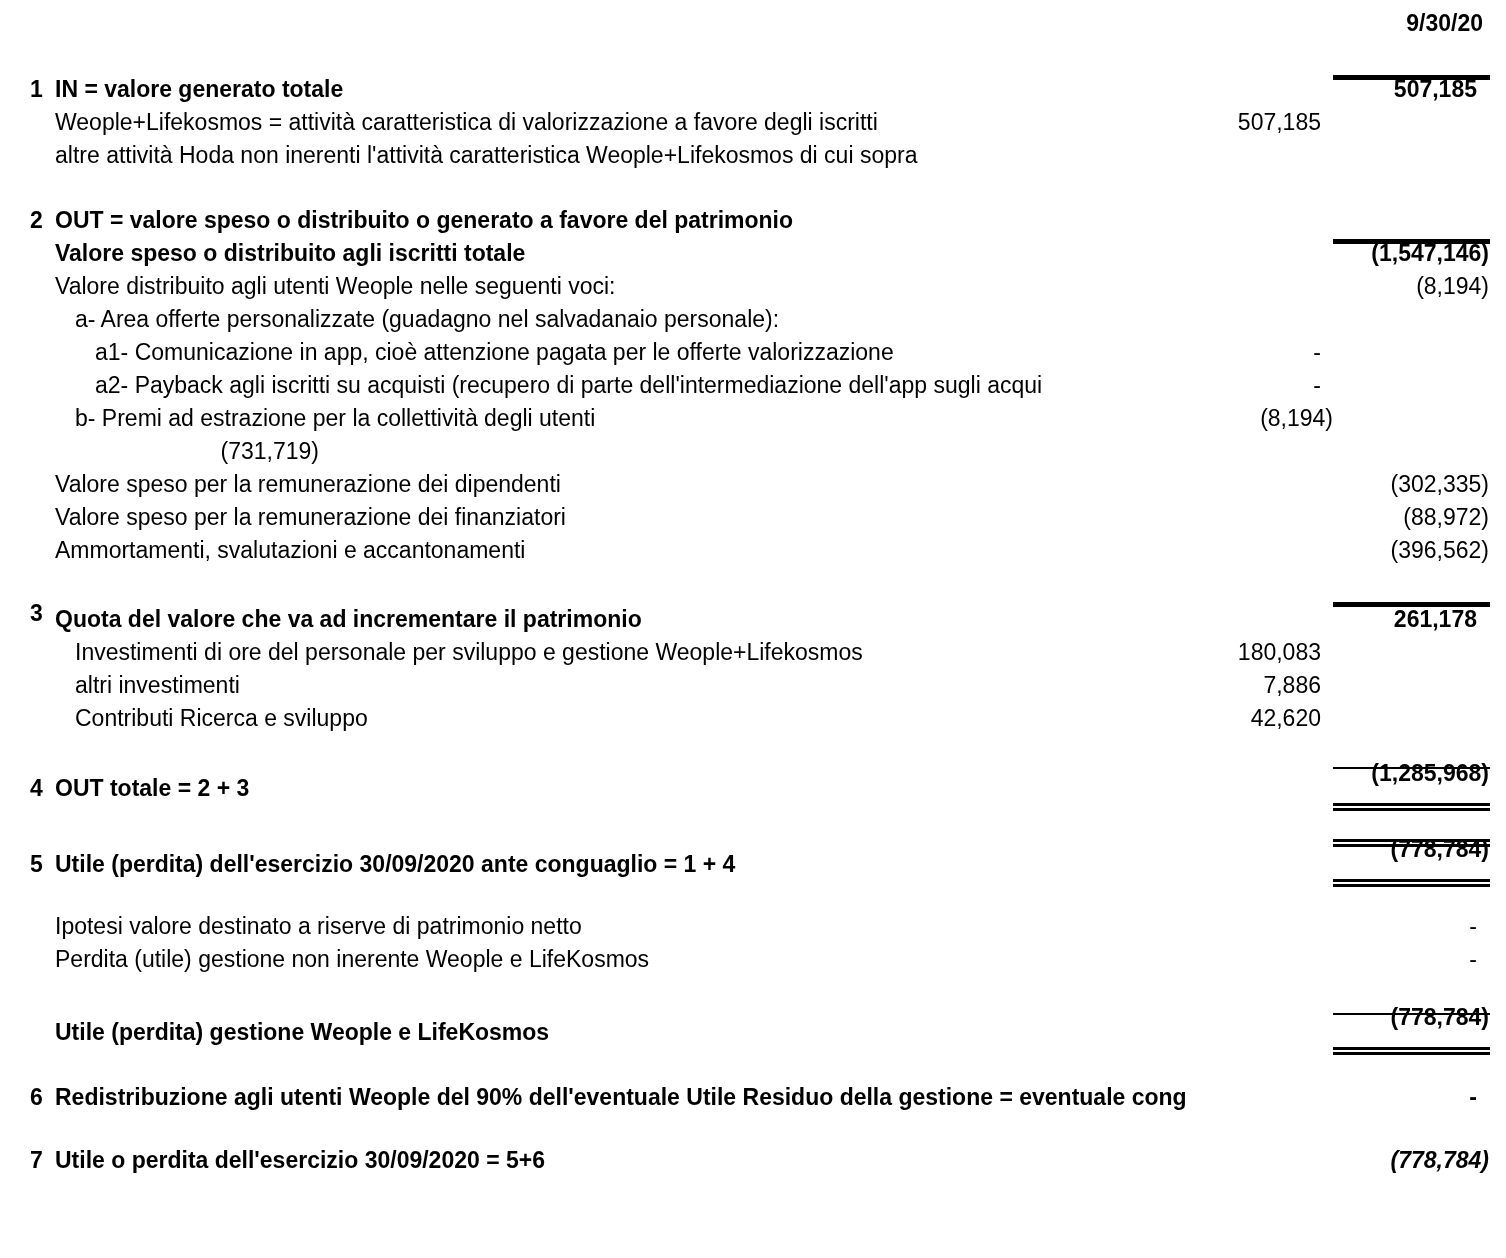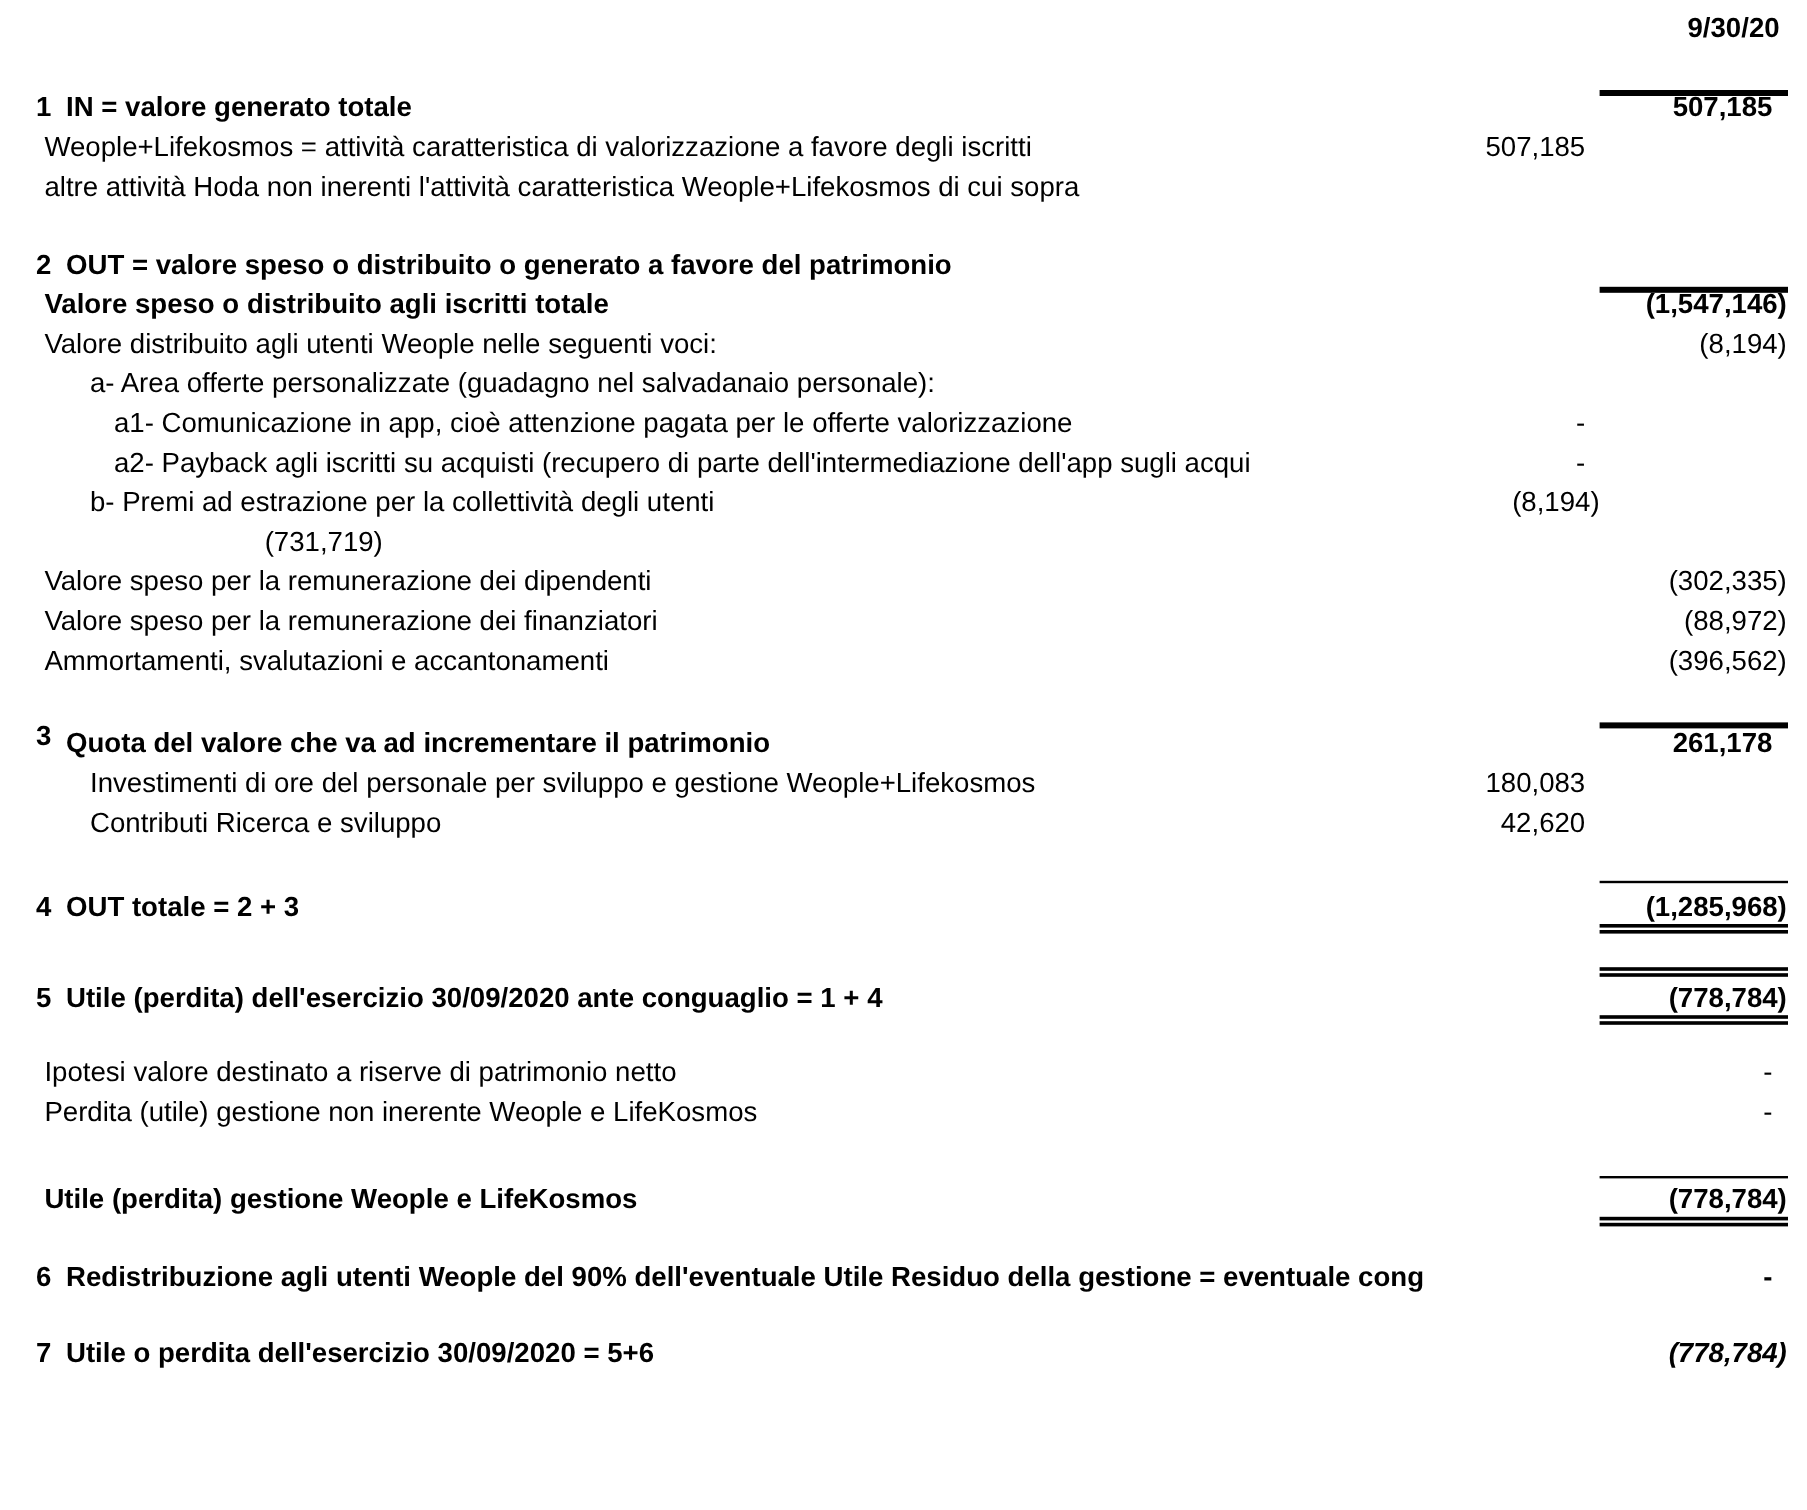--- a/index.html
+++ b/index.html
@@ -36,41 +36,41 @@
     width: 1170px; flex: none;
     display: flex; align-items: flex-end;
     padding: 0 0 5px 30px;
     box-sizing: border-box;
     white-space: nowrap;
     overflow: hidden;
   }
   .cell-label.wide { width: 1333px; }
   .num { flex: none; width: 25px; }
   .num.raised { position: relative; top: -6px; }
-  .ind-1 .lbl { margin-left: 7px; }
+  .ind-1 .lbl { margin-left: 25px; }
   .ind-2 .lbl { margin-left: 45px; }
   .ind-3 .lbl { margin-left: 65px; }
   .cell-mid {
     width: 163px; flex: none;
     display: flex; align-items: flex-end; justify-content: flex-end;
     padding: 0 0 5px 0; box-sizing: border-box;
     white-space: nowrap;
   }
   .cell-right {
     width: 157px; flex: none;
     display: flex; align-items: flex-end; justify-content: flex-end;
     padding: 0 1px 5px 0; box-sizing: border-box;
     white-space: nowrap;
   }
   .rt-thick  { border-top: 5px solid #000; }
   .rt-thin   { border-top: 2px solid #000; }
   .rt-double { border-top: 8px double #000; }
   .rb-double { border-bottom: 8px double #000; }
   .row.flush .cell-label, .row.flush .cell-mid { padding-bottom: 9px; }
-  .row.flush .cell-right { padding-bottom: 1px; }
+  .row.flush .cell-right { padding-bottom: 16px; }
   .val.no-paren { margin-right: 12px; }
   .val.italic { font-style: italic; }
   .spacer { width: 1506px; }
 </style>
 </head>
 <body>
 
 <div class="doc">
   <div class="header-row">
     <span class="date">9/30/20</span>
@@ -211,20 +211,29 @@
         <div class="cell-label">
           <span class="lbl">Investimenti di ore del personale per sviluppo e gestione Weople+Lifekosmos</span>
         </div>
         <div class="cell-mid">
           <span class="val no-paren">180,083</span>
         </div>
         <div class="cell-right"></div>
       </div>
       <div class="row ind-2">
         <div class="cell-label">
+          <span class="lbl">altri investimenti</span>
+        </div>
+        <div class="cell-mid">
+          <span class="val no-paren">7,886</span>
+        </div>
+        <div class="cell-right"></div>
+      </div>
+      <div class="row ind-2">
+        <div class="cell-label">
           <span class="lbl">Contributi Ricerca e sviluppo</span>
         </div>
         <div class="cell-mid">
           <span class="val no-paren">42,620</span>
         </div>
         <div class="cell-right"></div>
       </div>
       <div class="spacer" style="height: 30px;"></div>
       <div class="row bold flush" style="height: 44px;">
         <div class="cell-label">

